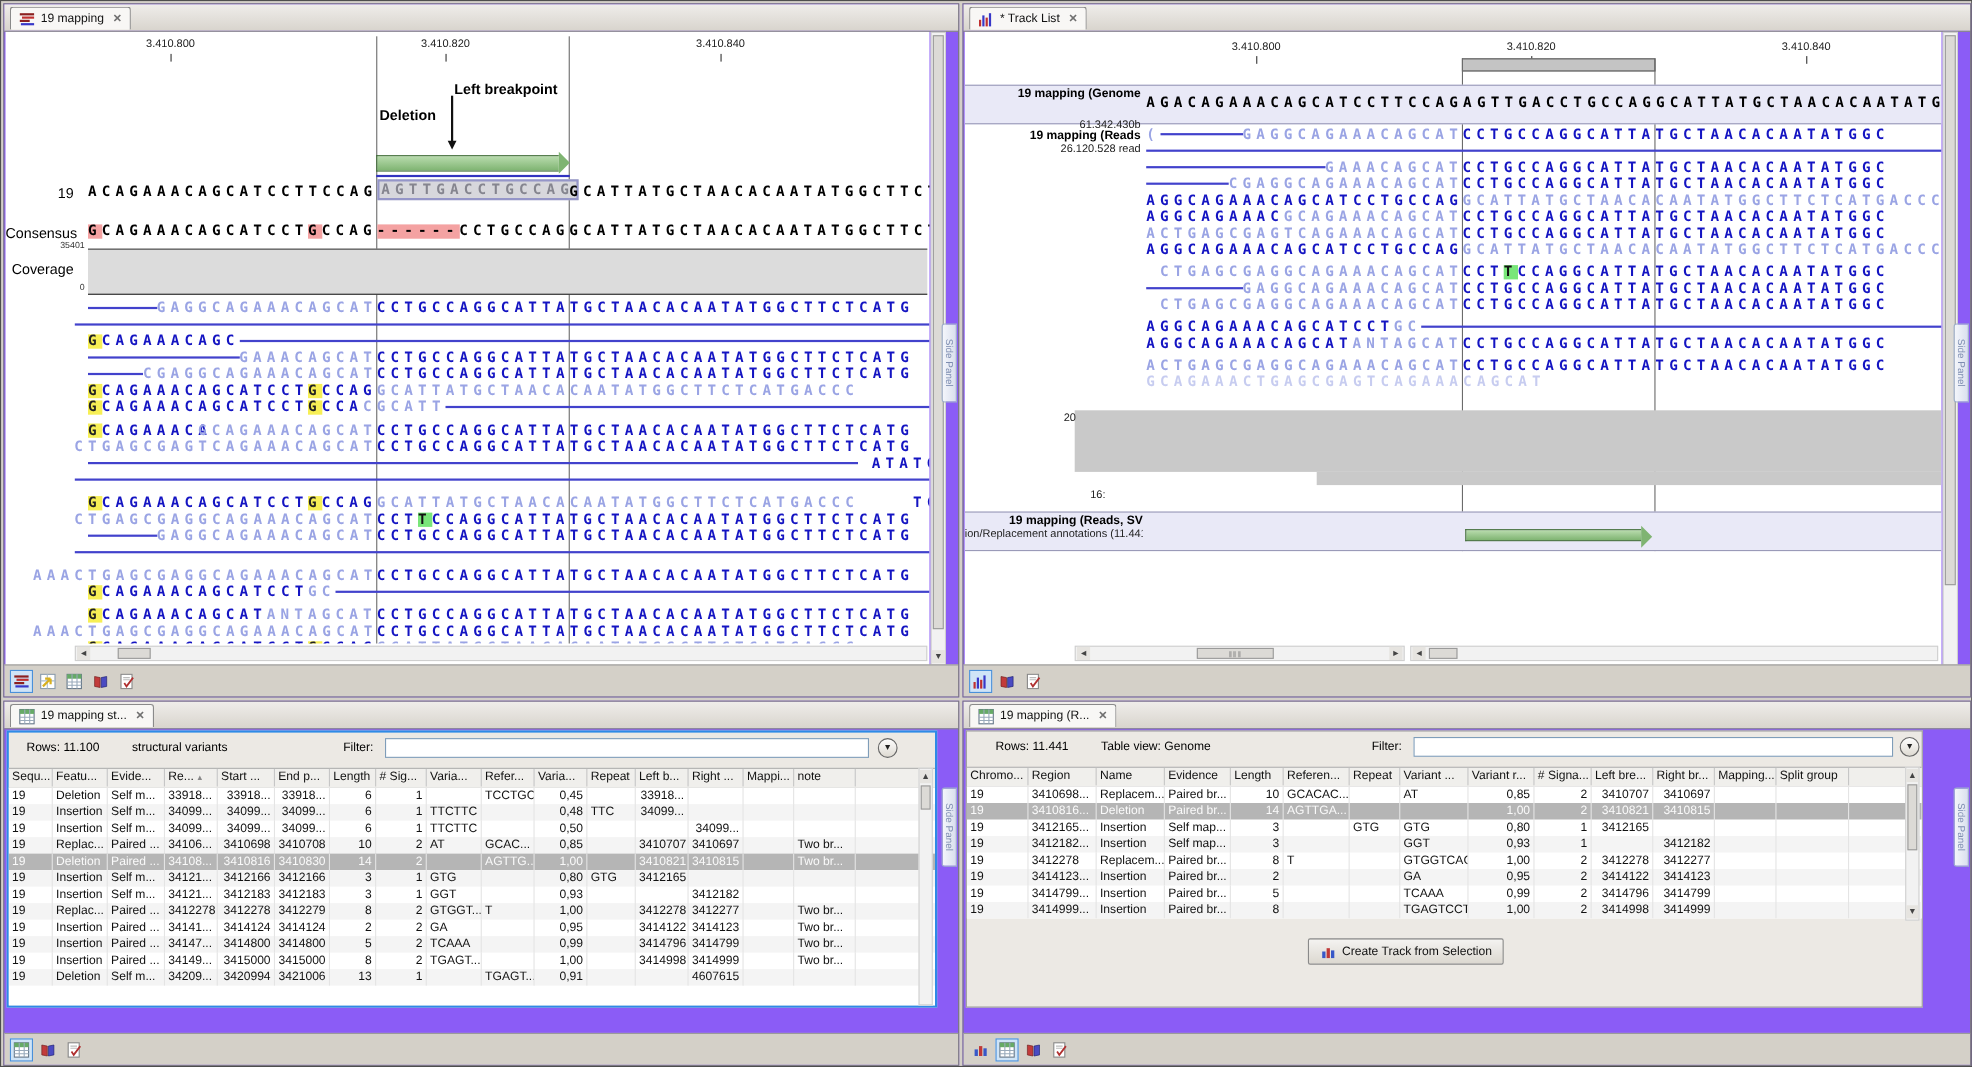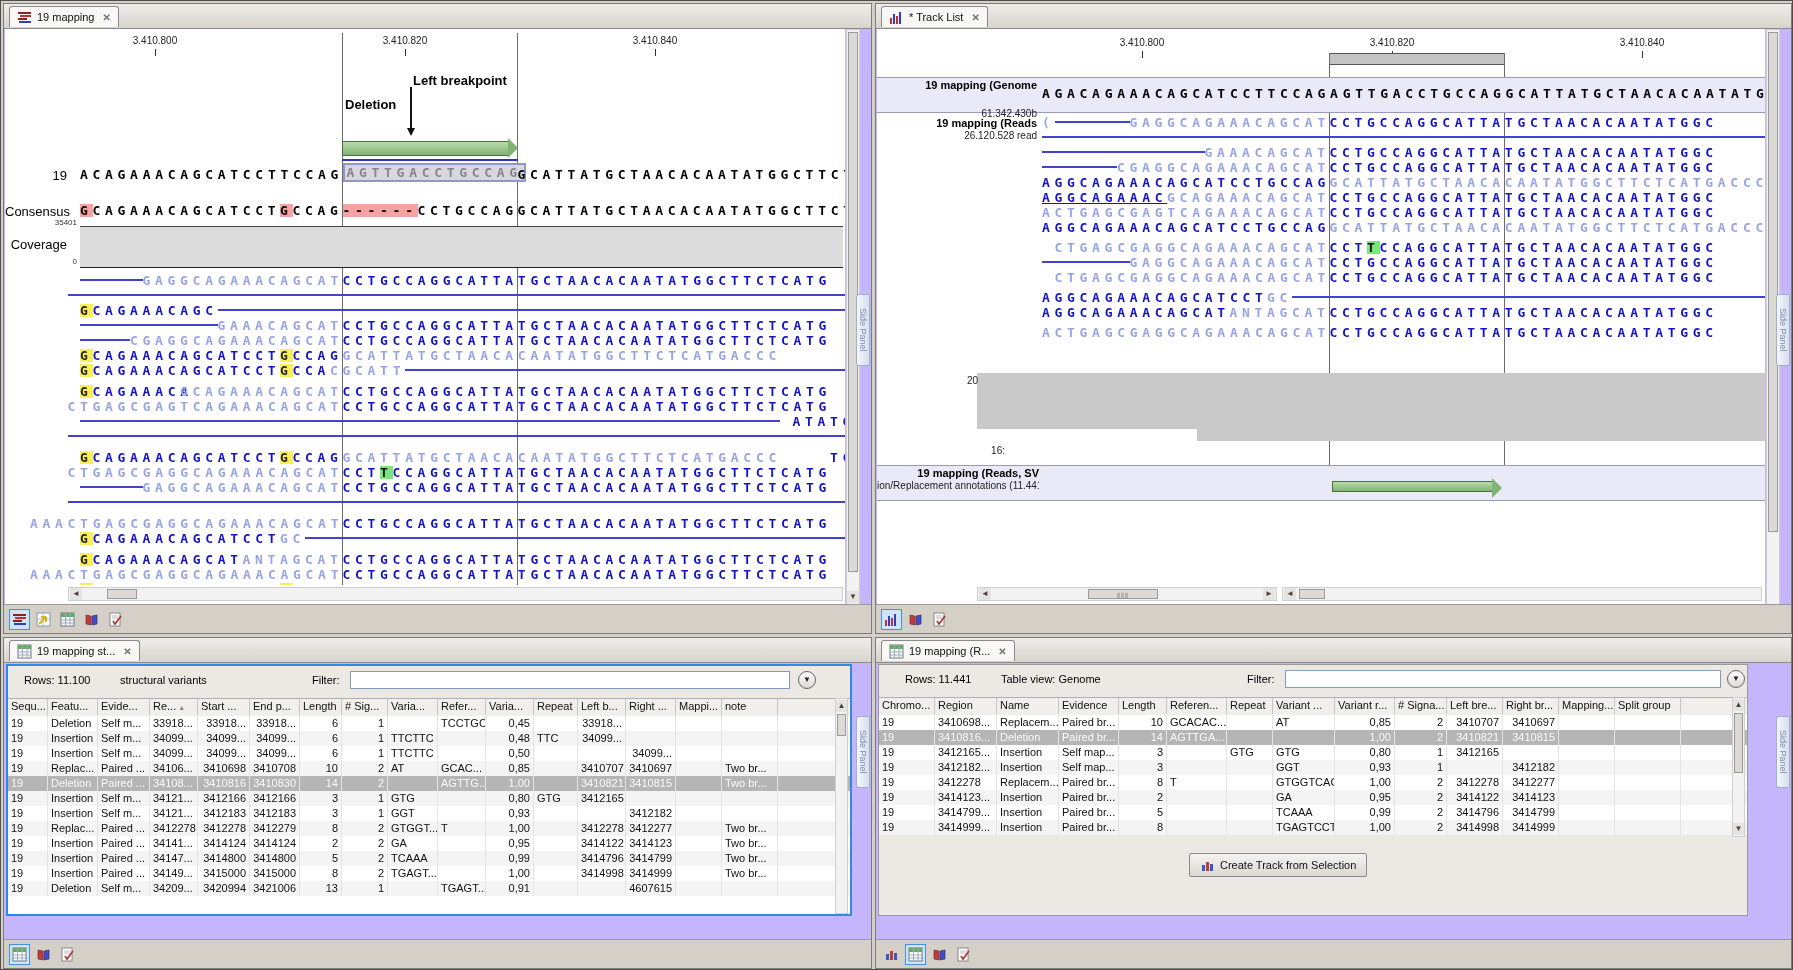--- a/index.html
+++ b/index.html
@@ -1,18 +1,18 @@
 <!DOCTYPE html>
 <html><head>
 <meta charset="utf-8">
 <style>
   html,body{margin:0;padding:0;}
   body{width:1793px;height:970px;background:#8f8f8f;font-family:"Liberation Sans",sans-serif;position:relative;overflow:hidden;}
   #win{position:absolute;left:0;top:0;width:1793px;height:970px;background:#d4d0c8;border:1px solid #4e4e4e;box-sizing:border-box;}
-  .panel{position:absolute;background:#c4b5fd;border:1px solid #7b7b7b;box-sizing:border-box;}
+  .panel{position:absolute;background:#8b5cf6;border:1px solid #7b7b7b;box-sizing:border-box;}
   #p-tl{left:2px;top:2px;width:869px;height:631px;}
   #p-tr{left:874px;top:2px;width:917px;height:631px;}
   #p-bl{left:2px;top:636px;width:869px;height:332px;}
   #p-br{left:874px;top:636px;width:917px;height:332px;}
   .tabbar{position:absolute;left:0;top:0;right:0;height:24px;background:linear-gradient(#efedea,#d8d4cd);border-bottom:1px solid #8a8a8a;}
   .tab{position:absolute;left:5px;top:2px;height:21px;background:#f8f7f5;border:1px solid #8a8a8a;border-bottom:none;border-radius:3px 3px 0 0;display:flex;align-items:center;padding:0 7px;gap:5px;font-size:11px;color:#111;box-sizing:border-box;}
   .tab .x{color:#707070;font-size:10px;font-weight:bold;margin-left:3px;cursor:pointer;}
   .tabicon{display:inline-block;width:15px;height:15px;}
   .view{position:absolute;background:#ffffff;overflow:hidden;}
   
@@ -346,21 +346,21 @@
           <div class="rdrow" style="height: 15px;">
             <div class="rdline" style="left: 165px; width: 75px;"></div>
             <span class="sq l" style="left: 240px;">CGAGGCAGAAACAGCAT</span>
             <span class="sq d" style="left: 452.5px;">CCTGCCAGGCATTATGCTAACACAATATGGC</span>
           </div>
           <div class="rdrow" style="height: 15px;">
             <span class="sq d" style="left: 165px;">AGGCAGAAACAGCATCCTGCCAG</span>
             <span class="sq l" style="left: 452.5px;">GCATTATGCTAACACAATATGGCTTCTCATGACCCC</span>
           </div>
           <div class="rdrow" style="height: 15px;">
-            <span class="sq d" style="left: 165px; text-decoration: underline;">AGGCAGAAAC</span>
+            <span class="sq d" style="left: 165px;">AGGCAGAAAC</span>
             <span class="sq l" style="left: 290px;">GCAGAAACAGCAT</span>
             <span class="sq d" style="left: 452.5px;">CCTGCCAGGCATTATGCTAACACAATATGGC</span>
           </div>
           <div class="rdrow" style="height: 15px;">
             <span class="sq l" style="left: 165px;">ACTGAGCGAGTCAGAAACAGCAT</span>
             <span class="sq d" style="left: 452.5px;">CCTGCCAGGCATTATGCTAACACAATATGGC</span>
           </div>
           <div class="rdrow" style="height: 15px;">
             <span class="sq d" style="left: 165px;">AGGCAGAAACAGCATCCTGCCAG</span>
             <span class="sq l" style="left: 452.5px;">GCATTATGCTAACACAATATGGCTTCTCATGACCC</span>
@@ -390,20 +390,23 @@
           <div class="rdrow" style="height: 15px;">
             <span class="sq d" style="left: 165px;">AGGCAGAAACAGCAT</span>
             <span class="sq l" style="left: 352.5px;">ANT</span>
             <span class="sq l" style="left: 390px;">AGCAT</span>
             <span class="sq d" style="left: 452.5px;">CCTGCCAGGCATTATGCTAACACAATATGGC</span>
           </div>
           <div style="height: 5px;"></div>
           <div class="rdrow" style="height: 15px;">
             <span class="sq l" style="left: 165px;">ACTGAGCGAGGCAGAAACAGCAT</span>
             <span class="sq d" style="left: 452.5px;">CCTGCCAGGCATTATGCTAACACAATATGGC</span>
+          </div>
+          <div class="rdrow dim" style="height: 15px;">
+            <span class="sq l" style="left: 165px;">GCAGAAACTGAGCGAGTCAGAAACAGCAT</span>
           </div>
         </div>
       <div class="grayblock" style="left:100px;top:344px;width:788px;height:56px;"></div>
       <div class="grayblock" style="left:320px;top:400px;width:568px;height:12px;"></div>
       <div class="tracksub" style="left:90px;top:346px;width:40px;text-align:left;">20</div>
       <div class="tracksub" style="left:88px;top:416px;width:40px;text-align:right;">16:</div>
       <div class="trackband" style="top:436px;height:34px;"></div>
       <div class="tracklab" style="left:0;top:438px;width:162px;">19 mapping (Reads, SV</div>
       <div class="tracksub" style="left:0;top:451px;width:162px;">ion/Replacement annotations (11.441</div>
       <div class="greenarrow" style="left:455px;top:452px;width:160px;height:11px;"></div>

